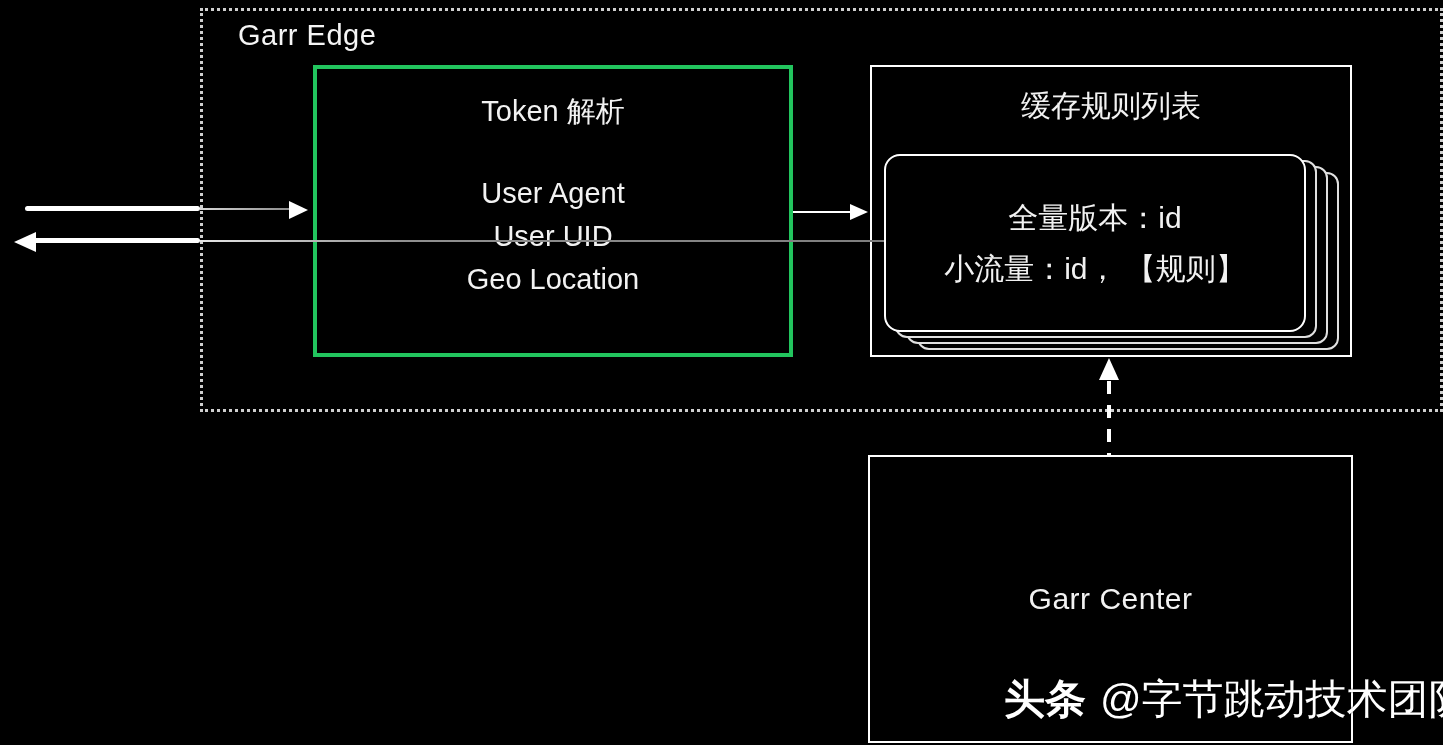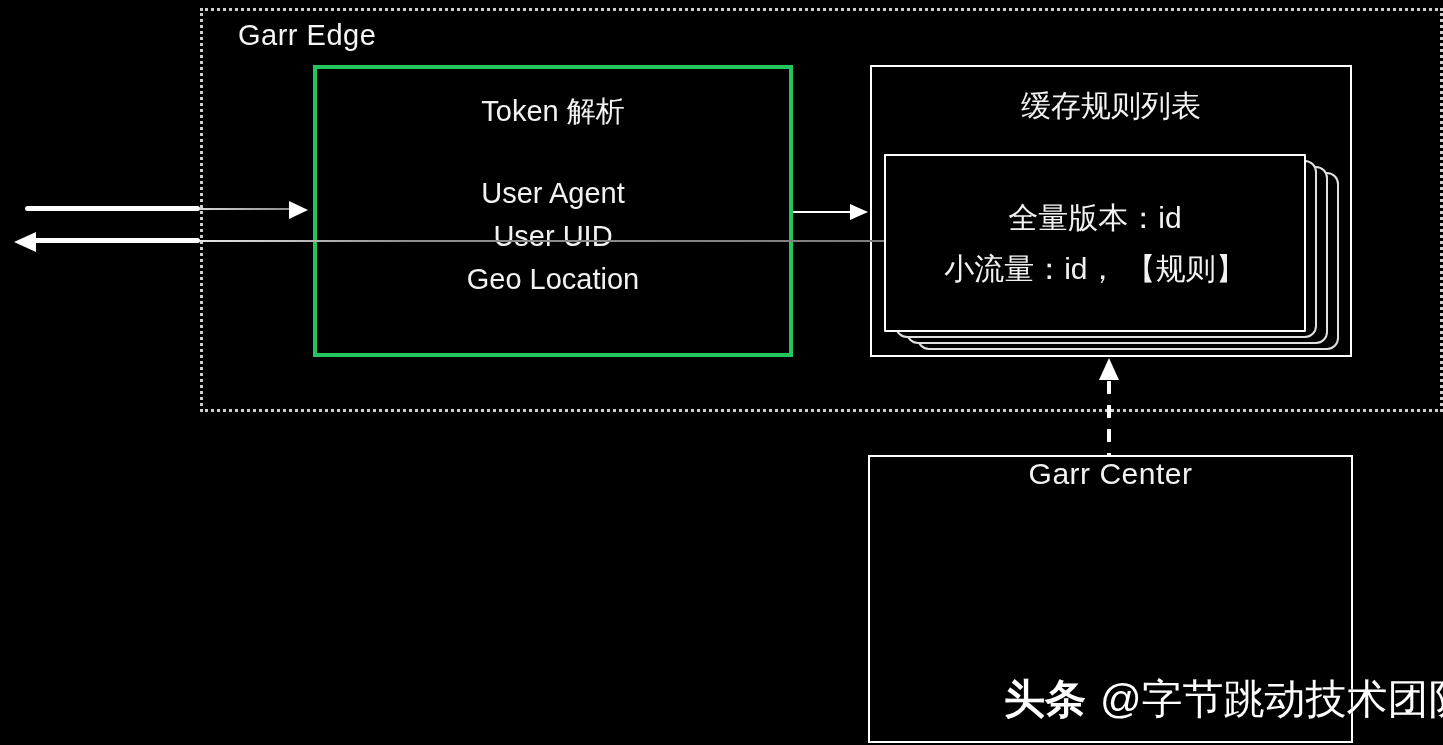--- a/index.html
+++ b/index.html
@@ -83,42 +83,42 @@
     box-sizing: border-box;
   }
   .card-layer.back3  { left: 45px; top: 105px; }
   .card-layer.back2  { left: 34px; top:  99px; }
   .card-layer.back1  { left: 23px; top:  93px; }
   .card-front {
     position: absolute;
     left: 12px; top: 87px;
     width: 422px; height: 178px;
     border: 2px solid #ffffff;
-    border-radius: 1px;
+    border-radius: 16px;
     background: #000;
     box-sizing: border-box;
     padding-left: 8px;
   }
   .card-lines {
     position: absolute;
     left: 0; right: 0; top: 36px;
     text-align: center;
     font-size: 30px;
     line-height: 51px;
   }
   
   .center-box {
     position: absolute;
     left: 868px; top: 455px;
     width: 485px; height: 288px;
     border: 2px solid #ffffff;
     box-sizing: border-box;
     background: #000;
     display: flex;
-    align-items: flex-start;
+    align-items: center;
     justify-content: center;
     z-index: 2;
   }
   .center-box-label {
     font-size: 30px;
     letter-spacing: 0.5px;
   }
   
   .line { position: absolute; z-index: 5; }
   .req-thick   { left: 25px;  top: 206px; width: 175px; height: 5px; background: #ffffff; border-radius: 3px; }

